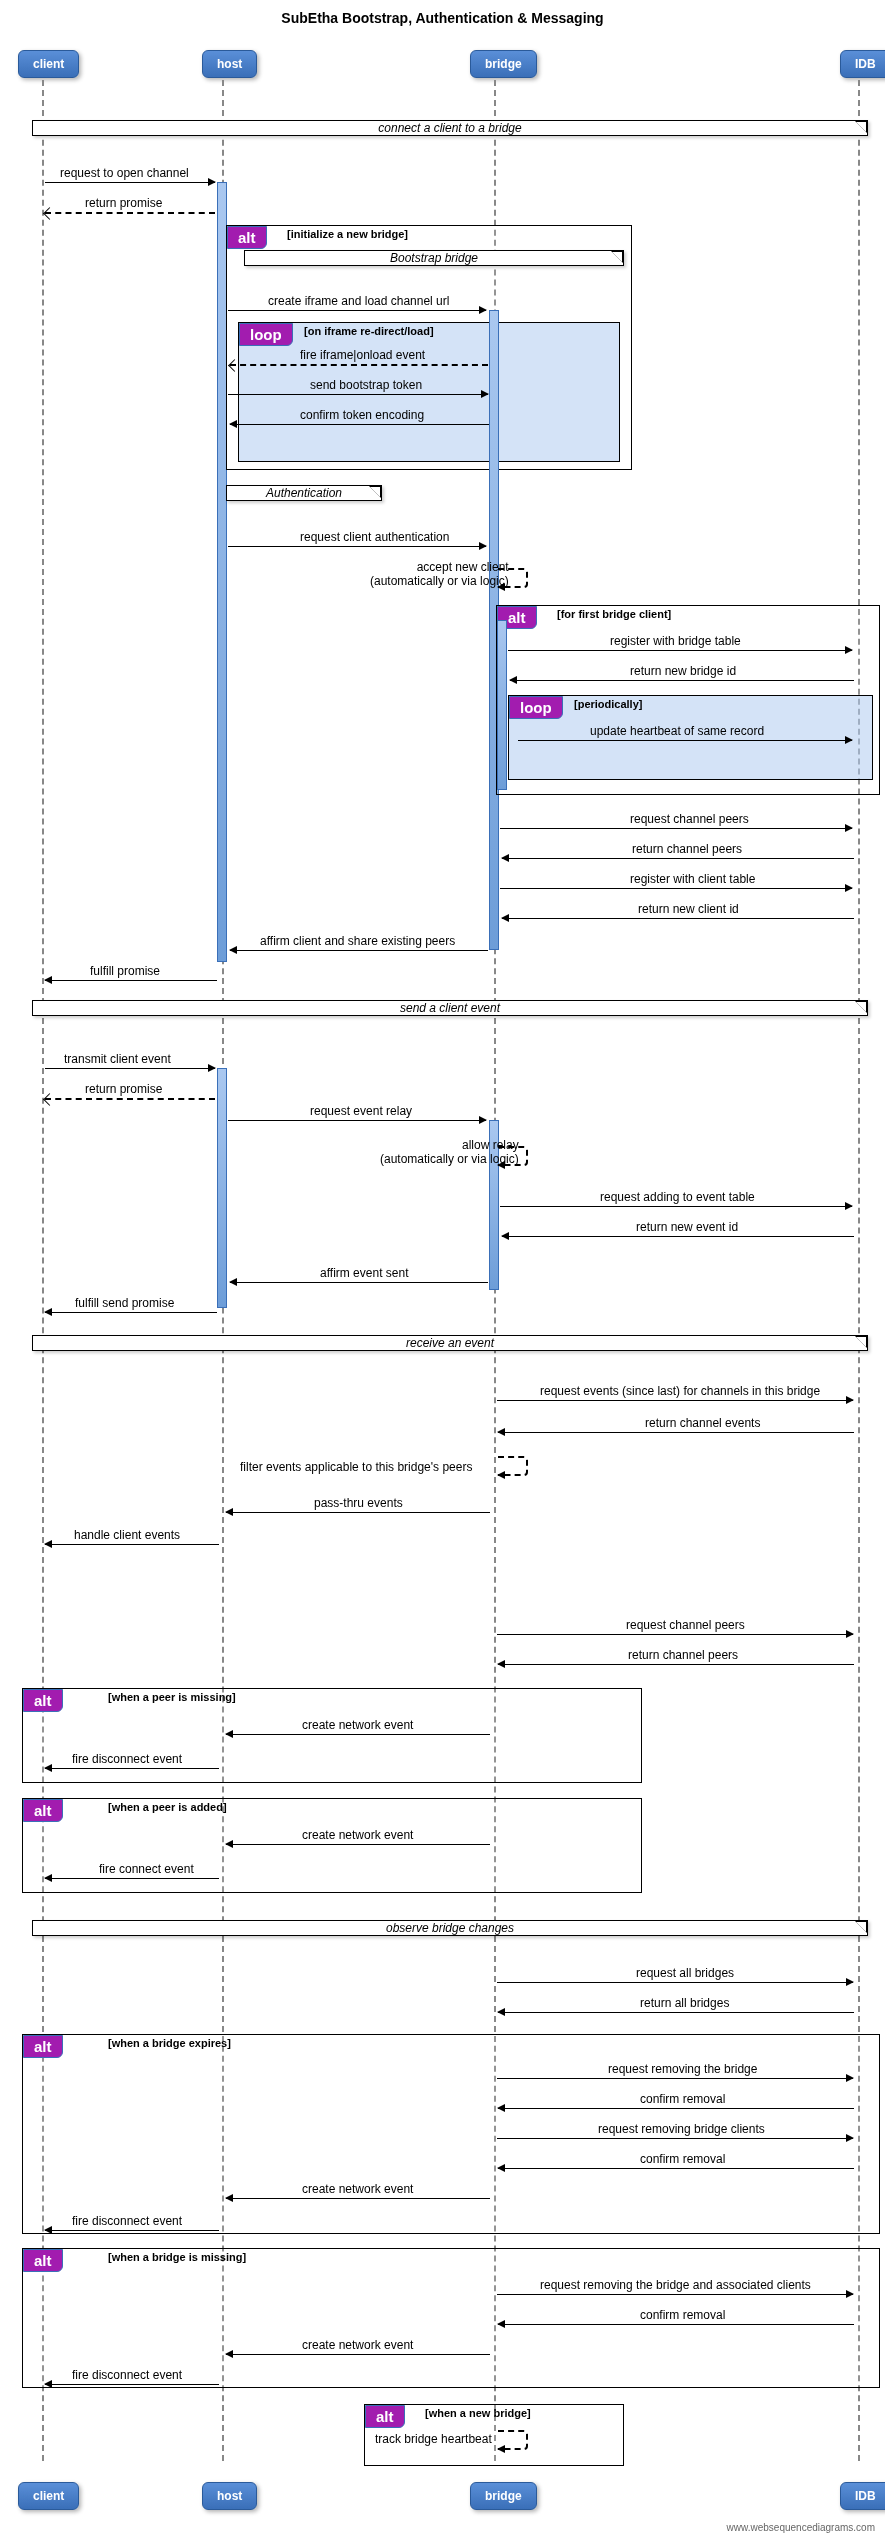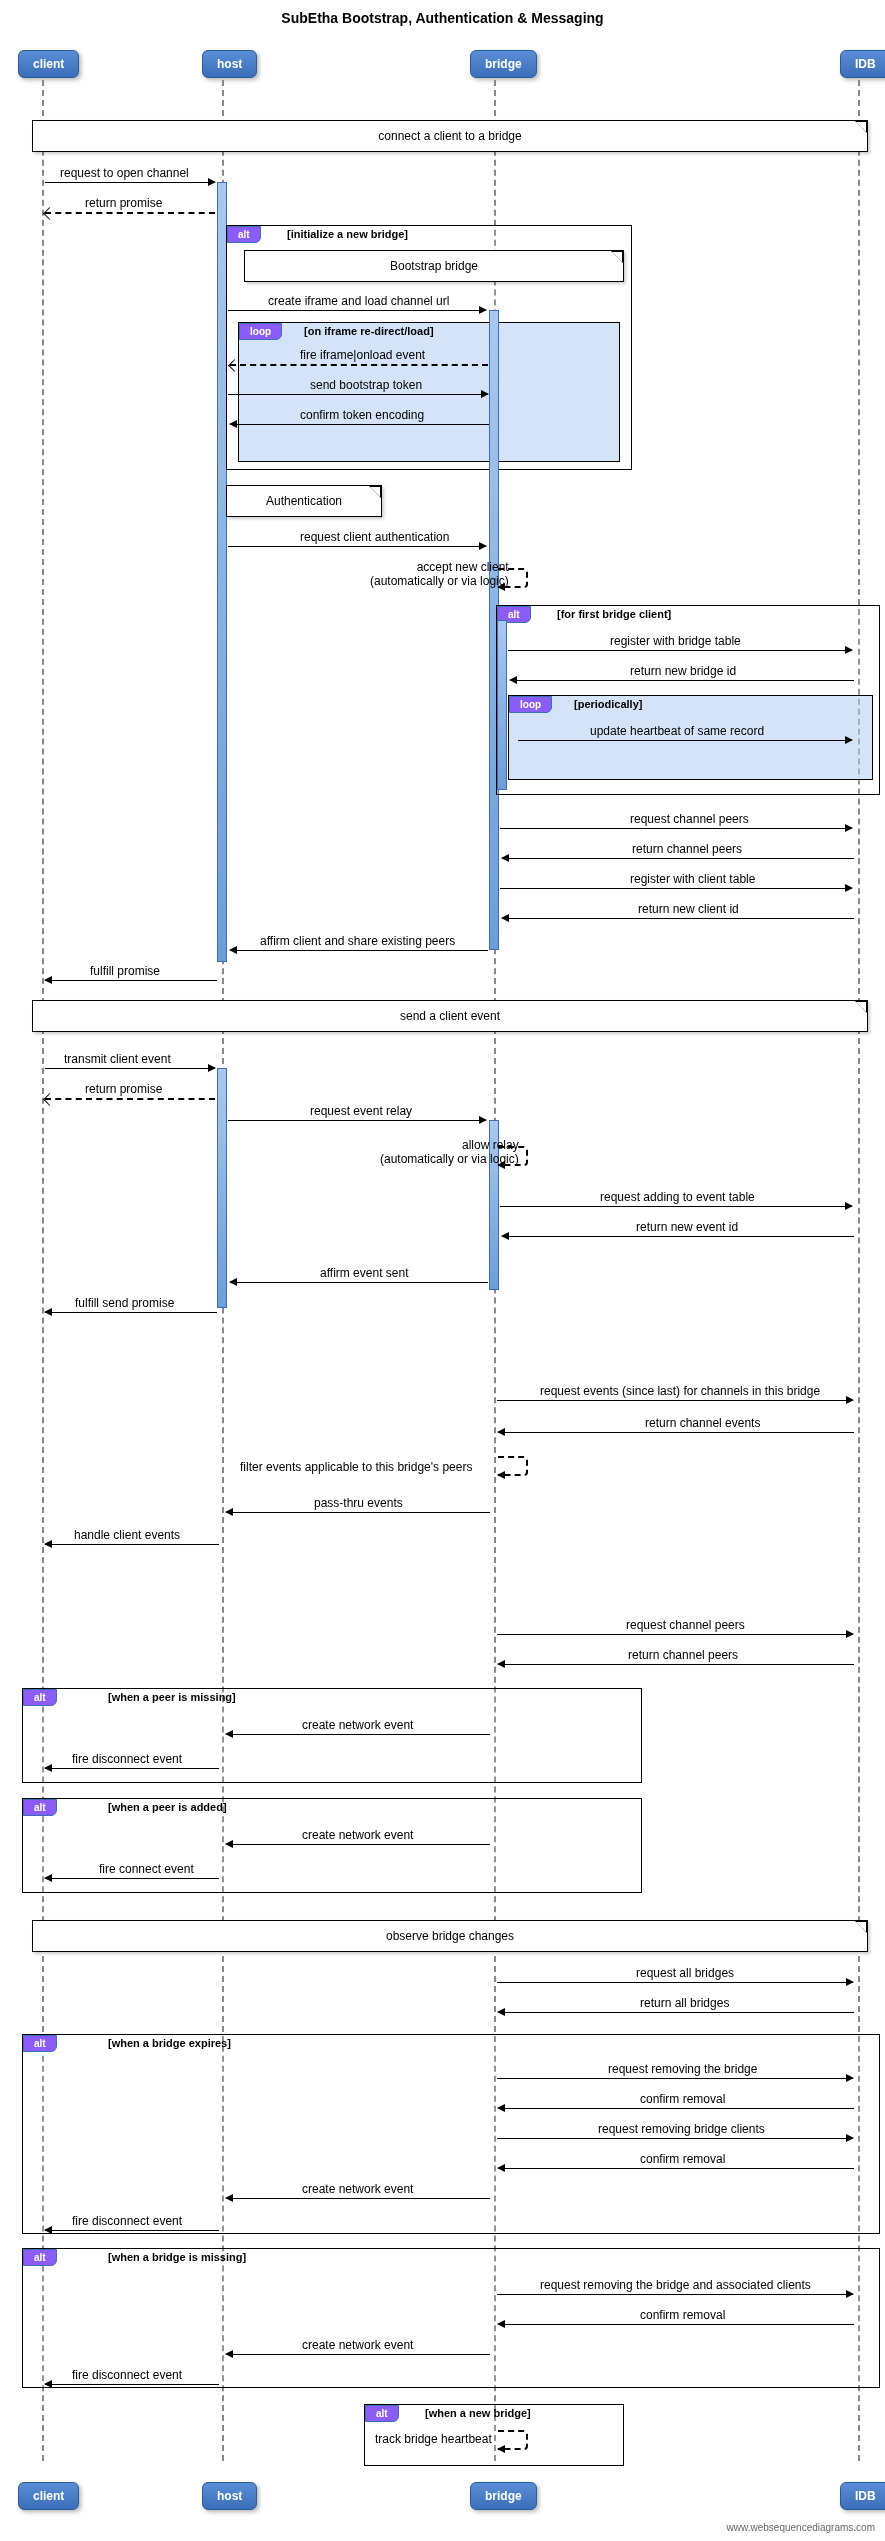--- a/index.html
+++ b/index.html
@@ -3,32 +3,32 @@
 <meta charset="utf-8">
 <style>
 * { margin: 0; padding: 0; box-sizing: border-box; }
 body { font-family: Arial, sans-serif; font-size: 12px; background: #fff; }
 .canvas { position: relative; width: 885px; height: 2541px; background: #fff; }
 .title { position: absolute; top: 10px; left: 0; right: 0; text-align: center; font-weight: bold; font-size: 14px; }
 .actor { position: absolute; background: linear-gradient(#5a8fd8, #3a6fb8); color: #fff; border: 1px solid #2a5a9a; border-radius: 6px; padding: 6px 14px; font-weight: bold; box-shadow: 2px 2px 4px rgba(0,0,0,0.3); }
 .lifeline { position: absolute; top: 80px; bottom: 80px; width: 1px; border-left: 2px dashed #888; }
 .activation { position: absolute; width: 10px; background: linear-gradient(#aac8f0, #6d9dd8); border: 1px solid #3a6fb8; }
 .frame { position: absolute; border: 1px solid #000; background: rgba(255,255,255,0.1); }
-.frame-tag { position: absolute; top: 0; left: 0; background: #8b5cf6; color: #fff; font-weight: bold; padding: 2px 10px; border: 1px solid #3a6fb8; border-radius: 0 0 6px 0; font-size: 10px; }
+.frame-tag { position: absolute; top: 0; left: 0; background: #a21caf; color: #fff; font-weight: bold; padding: 2px 10px; border: 1px solid #3a6fb8; border-radius: 0 0 6px 0; font-size: 15px; }
 .frame-cond { position: absolute; top: 2px; font-weight: bold; font-size: 11px; }
 .msg-text { position: absolute; white-space: nowrap; text-align: center; }
 .arrow { position: absolute; height: 1px; background: #000; }
 .arrow.dashed { background: none; border-top: 2px dashed #000; height: 0; }
 .arrow::after { content: ''; position: absolute; right: -1px; top: -4px; width: 0; height: 0; border-left: 8px solid #000; border-top: 4px solid transparent; border-bottom: 4px solid transparent; }
 .arrow.open::after { border-left: none; right: 0; top: -5px; width: 8px; height: 8px; border-right: 1px solid #000; border-top: 1px solid #000; transform: rotate(45deg); }
 .arrow.left::after { right: auto; left: -1px; border-left: none; border-right: 8px solid #000; }
 .arrow.left.open::after { right: auto; left: 0; border: none; width: 8px; height: 8px; border-left: 1px solid #000; border-bottom: 1px solid #000; transform: rotate(45deg); top: -5px; }
 .selfcall { position: absolute; border: 2px dashed #000; border-left: none; width: 30px; height: 20px; border-radius: 0 4px 4px 0; }
 .selfcall::after { content: ''; position: absolute; left: -1px; bottom: -5px; width: 0; height: 0; border-right: 8px solid #000; border-top: 4px solid transparent; border-bottom: 4px solid transparent; }
-.noteref { position: absolute; background: #fff; border: 1px solid #000; padding: 8px; box-shadow: 2px 2px 3px rgba(0,0,0,0.2); }
+.noteref { position: absolute; background: #fff; border: 1px solid #000; box-shadow: 2px 2px 3px rgba(0,0,0,0.2); font-style: italic; }
 .noteref::after { content: ''; position: absolute; top: 0; right: 0; width: 0; height: 0; border-left: 12px solid transparent; border-top: 12px solid #000;}
 .noteref::before { content: ''; position: absolute; top: 1px; right: 1px; width: 0; height: 0; border-left: 10px solid transparent; border-top: 10px solid #fff; z-index: 1;}
 .footer { position: absolute; bottom: 8px; right: 10px; font-size: 10px; color: #666; }
 .blueframe { background: rgba(170,200,240,0.5); }
 </style>
 </head>
 <body>
 
 <div class="canvas">
   <div class="title">SubEtha Bootstrap, Authentication &amp; Messaging</div>
@@ -129,20 +129,21 @@
   <div class="selfcall" style="left:498px; top:1146px;"></div>
   <div class="msg-text" style="left:600px; top:1190px;">request adding to event table</div>
   <div class="arrow" style="left:500px; top:1206px; width:352px;"></div>
   <div class="msg-text" style="left:636px; top:1220px;">return new event id</div>
   <div class="arrow left" style="left:502px; top:1236px; width:352px;"></div>
   <div class="msg-text" style="left:320px; top:1266px;">affirm event sent</div>
   <div class="arrow left" style="left:230px; top:1282px; width:258px;"></div>
   <div class="msg-text" style="left:75px; top:1296px;">fulfill send promise</div>
   <div class="arrow left" style="left:45px; top:1312px; width:172px;"></div>
 
+  <div class="noteref" style="left:32px; top:1335px; width:836px; text-align:center;">receive an event</div>
   <div class="msg-text" style="left:540px; top:1384px;">request events (since last) for channels in this bridge</div>
   <div class="arrow" style="left:497px; top:1400px; width:356px;"></div>
   <div class="msg-text" style="left:626px; top:1416px;padding-left:19px;">return channel events</div>
   <div class="arrow left" style="left:498px; top:1432px; width:356px;"></div>
   <div class="msg-text" style="left:240px; top:1460px;">filter events applicable to this bridge's peers</div>
   <div class="selfcall" style="left:498px; top:1456px;"></div>
   <div class="msg-text" style="left:314px; top:1496px;">pass-thru events</div>
   <div class="arrow left" style="left:226px; top:1512px; width:264px;"></div>
   <div class="msg-text" style="left:74px; top:1528px;">handle client events</div>
   <div class="arrow left" style="left:45px; top:1544px; width:174px;"></div>

